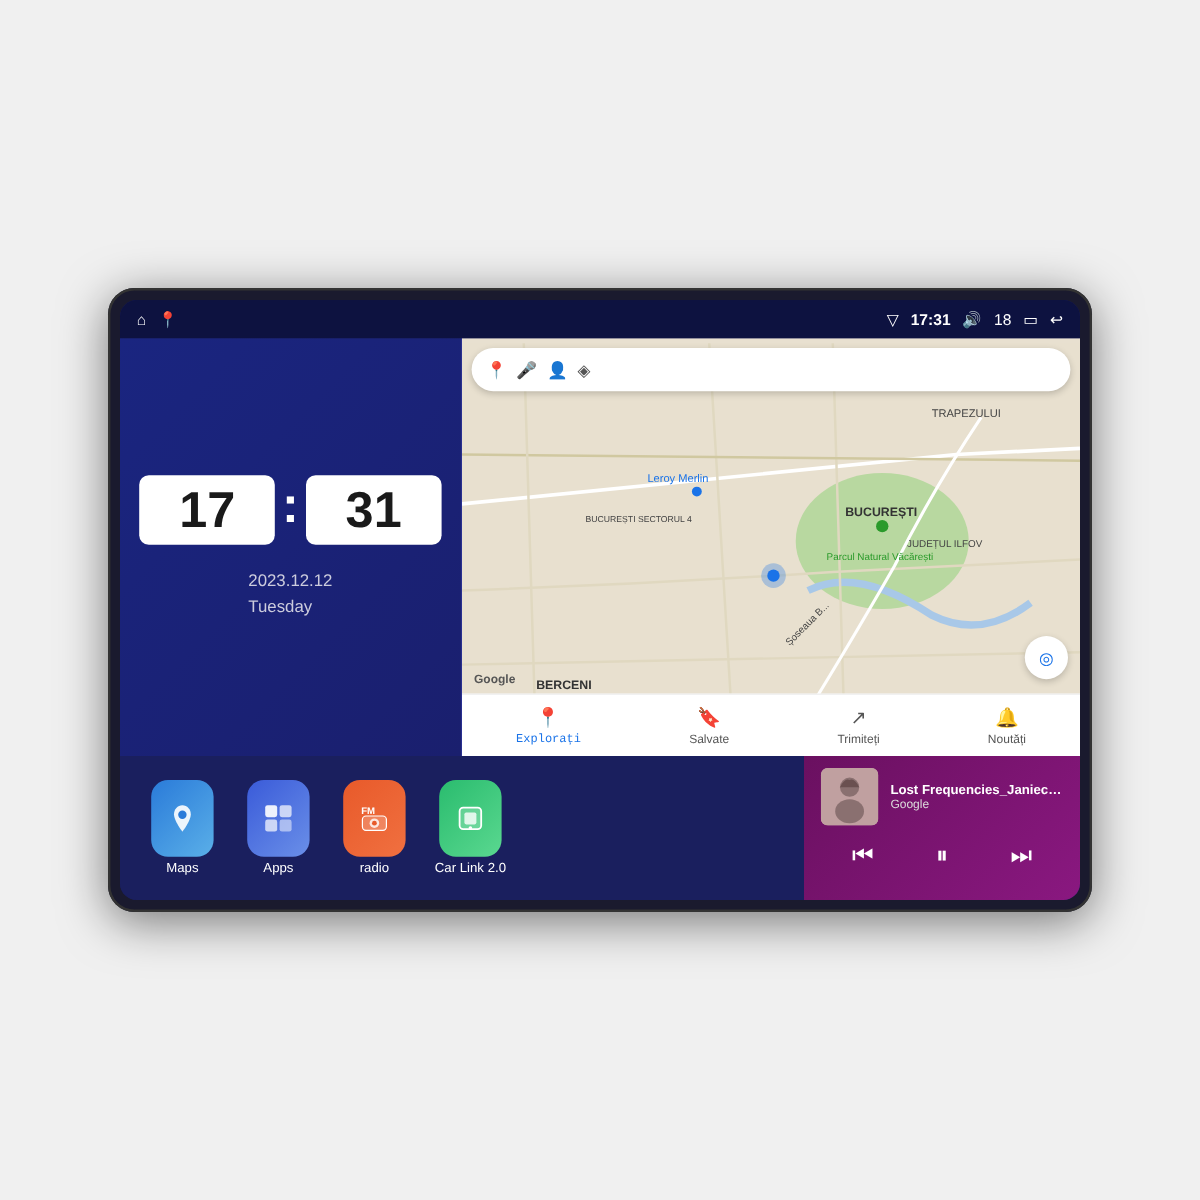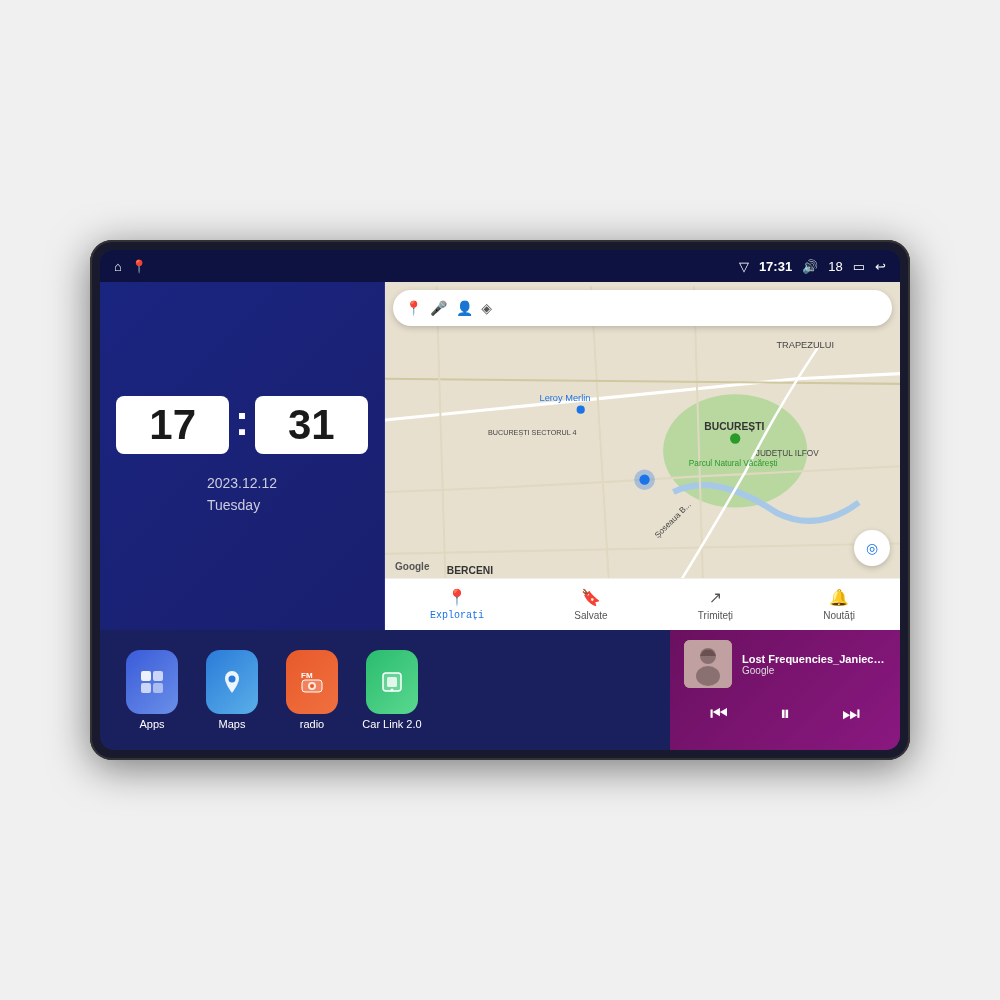--- a/index.html
+++ b/index.html
@@ -476,39 +476,39 @@
             </div>
           </div>
 
         </div>
       </div>
 
       <div class="bottom-section">
 
         <div class="apps-row">
           <div class="app-item">
+            <div class="app-icon icon-maps">
+              <svg width="28" height="28" viewBox="0 0 28 28" xmlns="http://www.w3.org/2000/svg">
+                <path d="M 14 3 C 10 3 7 6.5 7 10.5 C 7 16 14 25 14 25 C 14 25 21 16 21 10.5 C 21 6.5 18 3 14 3 Z" fill="white" opacity="0.9"></path>
+                <circle cx="14" cy="11" r="3.5" fill="#2a7bd9"></circle>
+              </svg>
+            </div>
+            <span class="app-label">Maps</span>
+          </div>
+
+          <div class="app-item">
             <div class="app-icon icon-apps">
               <svg width="28" height="28" viewBox="0 0 28 28" xmlns="http://www.w3.org/2000/svg">
                 <rect x="3" y="3" width="10" height="10" rx="2" fill="rgba(255,255,255,0.9)"></rect>
                 <rect x="15" y="3" width="10" height="10" rx="2" fill="rgba(255,255,255,0.7)"></rect>
                 <rect x="3" y="15" width="10" height="10" rx="2" fill="rgba(255,255,255,0.7)"></rect>
                 <rect x="15" y="15" width="10" height="10" rx="2" fill="rgba(255,255,255,0.5)"></rect>
               </svg>
             </div>
             <span class="app-label">Apps</span>
-          </div>
-
-          <div class="app-item">
-            <div class="app-icon icon-maps">
-              <svg width="28" height="28" viewBox="0 0 28 28" xmlns="http://www.w3.org/2000/svg">
-                <path d="M 14 3 C 10 3 7 6.5 7 10.5 C 7 16 14 25 14 25 C 14 25 21 16 21 10.5 C 21 6.5 18 3 14 3 Z" fill="white" opacity="0.9"></path>
-                <circle cx="14" cy="11" r="3.5" fill="#2a7bd9"></circle>
-              </svg>
-            </div>
-            <span class="app-label">Maps</span>
           </div>
 
           <div class="app-item">
             <div class="app-icon icon-radio">
               <svg width="28" height="28" viewBox="0 0 28 28" xmlns="http://www.w3.org/2000/svg">
                 <text x="3" y="10" font-size="8" fill="white" font-weight="bold">FM</text>
                 <rect x="4" y="12" width="20" height="12" rx="3" fill="rgba(255,255,255,0.2)" stroke="white" stroke-width="1"></rect>
                 <circle cx="14" cy="18" r="4" fill="rgba(255,255,255,0.8)"></circle>
                 <circle cx="14" cy="18" r="2" fill="#e85a2a"></circle>
               </svg>

